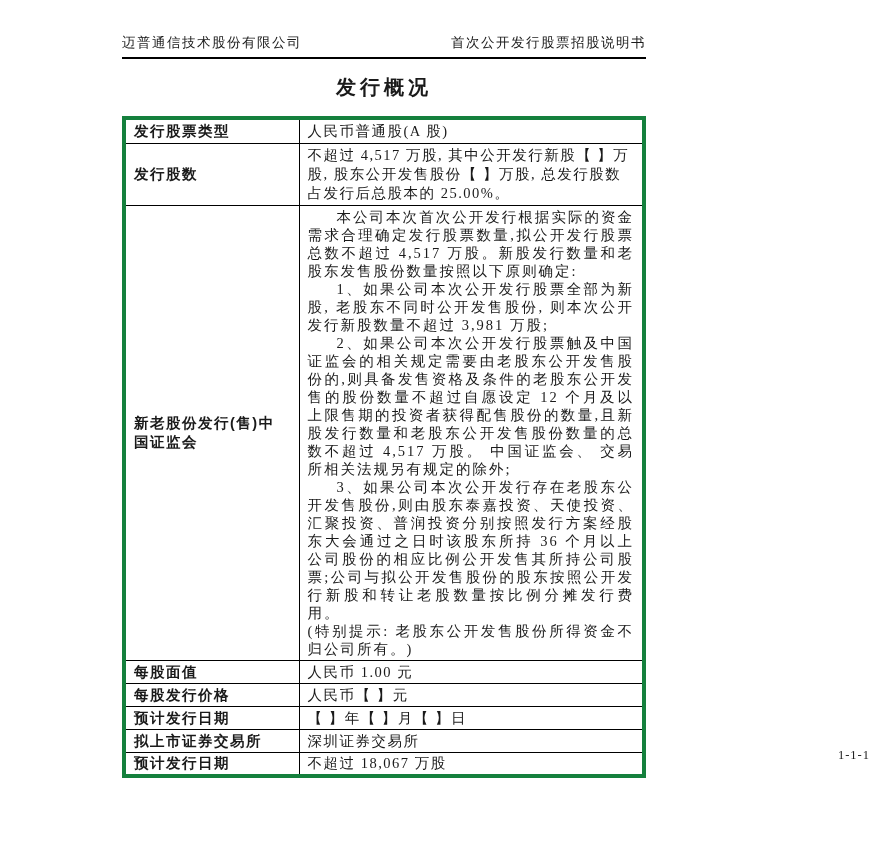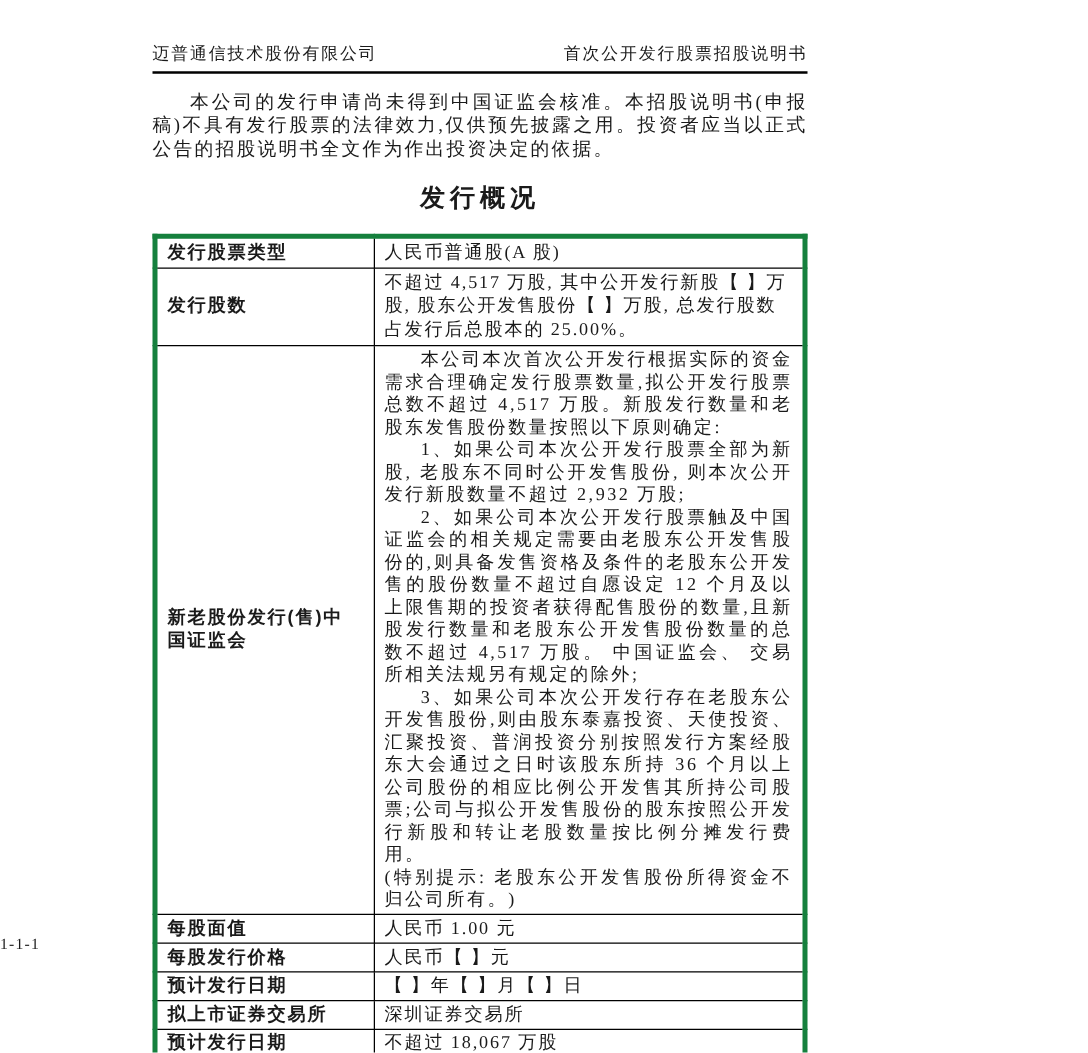--- a/index.html
+++ b/index.html
@@ -76,55 +76,54 @@
     line-height: 18px;
     letter-spacing: 2px;
     text-align: justify;
   }
   td.multi p.indent { text-indent: 2em; }
   .page-number {
     position: absolute;
     top: 748px;
     left: 0;
     width: 870px;
-    text-align: left;
+    text-align: right;
     font-size: 12.5px;
     letter-spacing: 1px;
   }
 </style>
 </head>
 <body>
 
 <div class="page">
   <div class="content">
 
     <div class="doc-header">
       <span class="hdr">迈普通信技术股份有限公司</span>
       <span class="hdr">首次公开发行股票招股说明书</span>
     </div>
 
-    <p class="disclaimer">本公司的发行申请尚未得到中国证监会核准。本招股说明书(申报稿)不具有发行股票的法律效力,仅供预先披露之用。投资者应当以正式公告的招股说明书全文作为作出投资决定的依据。</p>
 
     <div class="doc-title">发行概况</div>
 
     <table class="issue-table">
       <tbody>
         <tr>
           <td class="label">发行股票类型</td>
           <td class="value">人民币普通股(A 股)</td>
         </tr>
         <tr>
           <td class="label">发行股数</td>
           <td class="value">不超过 4,517 万股, 其中公开发行新股【 】万股, 股东公开发售股份【 】万股, 总发行股数占发行后总股本的 25.00%。</td>
         </tr>
         <tr>
           <td class="label">新老股份发行(售)中国证监会</td>
           <td class="value multi">
             <p class="indent">本公司本次首次公开发行根据实际的资金需求合理确定发行股票数量,拟公开发行股票总数不超过 4,517 万股。新股发行数量和老股东发售股份数量按照以下原则确定:</p>
-            <p class="indent">1、如果公司本次公开发行股票全部为新股, 老股东不同时公开发售股份, 则本次公开发行新股数量不超过 2,932 万股;</p>
+            <p class="indent">1、如果公司本次公开发行股票全部为新股, 老股东不同时公开发售股份, 则本次公开发行新股数量不超过 3,981 万股;</p>
             <p class="indent">2、如果公司本次公开发行股票触及中国证监会的相关规定需要由老股东公开发售股份的,则具备发售资格及条件的老股东公开发售的股份数量不超过自愿设定 12 个月及以上限售期的投资者获得配售股份的数量,且新股发行数量和老股东公开发售股份数量的总数不超过 4,517 万股。 中国证监会、 交易所相关法规另有规定的除外;</p>
             <p class="indent">3、如果公司本次公开发行存在老股东公开发售股份,则由股东泰嘉投资、天使投资、汇聚投资、普润投资分别按照发行方案经股东大会通过之日时该股东所持 36 个月以上公司股份的相应比例公开发售其所持公司股票;公司与拟公开发售股份的股东按照公开发行新股和转让老股数量按比例分摊发行费用。</p>
             <p>(特别提示: 老股东公开发售股份所得资金不归公司所有。)</p>
           </td>
         </tr>
         <tr class="small-row">
           <td class="label">每股面值</td>
           <td class="value">人民币 1.00 元</td>
         </tr>
         <tr class="small-row">

